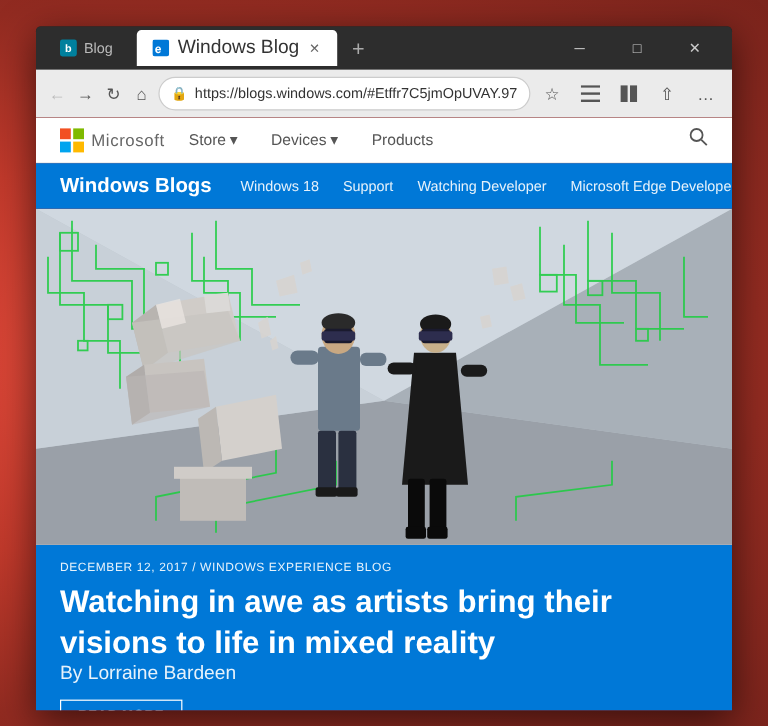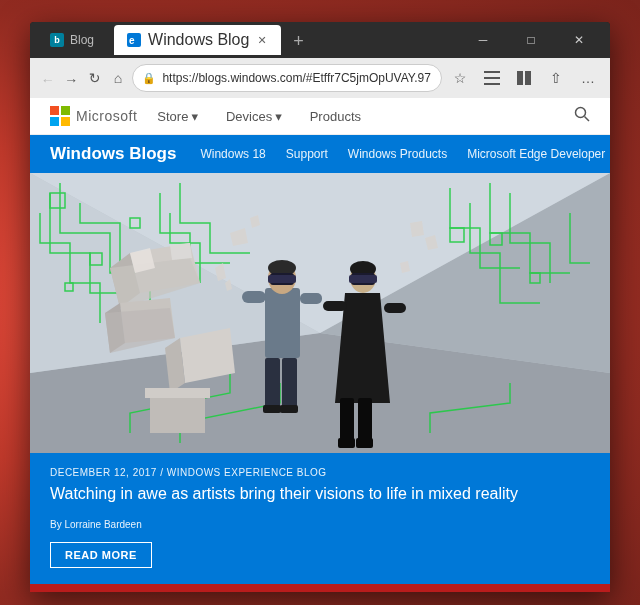--- a/index.html
+++ b/index.html
@@ -346,29 +346,29 @@
       margin-bottom: 6px;
       text-transform: uppercase;
       letter-spacing: 0.5px;
     }
 
     .hero-meta span {
       color: rgba(255,255,255,0.9);
     }
 
     .hero-title {
+      font-size: 26px;
+      color: white;
+      font-weight: 700;
+      line-height: 1.3;
+      margin-bottom: 0;
+    }
+
+    .hero-author {
       font-size: 16px;
-      color: white;
-      font-weight: 400;
-      line-height: 1.3;
-      margin-bottom: 14px;
-    }
-
-    .hero-author {
-      font-size: 10px;
       color: rgba(255,255,255,0.9);
       margin-bottom: 12px;
     }
 
     .read-more-btn {
       display: inline-block;
       border: 1px solid white;
       color: white;
       font-size: 11px;
       font-weight: 600;
@@ -493,21 +493,21 @@
           <line x1="10.5" y1="10.5" x2="15" y2="15"></line>
         </svg>
       </div>
     </div>
 
     <div class="wb-nav">
       <span class="wb-title">Windows Blogs</span>
       <nav class="wb-nav-items">
         <span class="wb-nav-item">Windows 18</span>
         <span class="wb-nav-item">Support</span>
-        <span class="wb-nav-item">Windows Products</span>
+        <span class="wb-nav-item">Watching Developer</span>
         <span class="wb-nav-item">Microsoft Edge Developer</span>
 
       </nav>
     </div>
 
     <div class="hero">
 
       <div class="hero-image">
         <div class="art-scene">
           <svg viewBox="0 0 580 280" xmlns="http://www.w3.org/2000/svg" preserveAspectRatio="xMidYMid slice">

